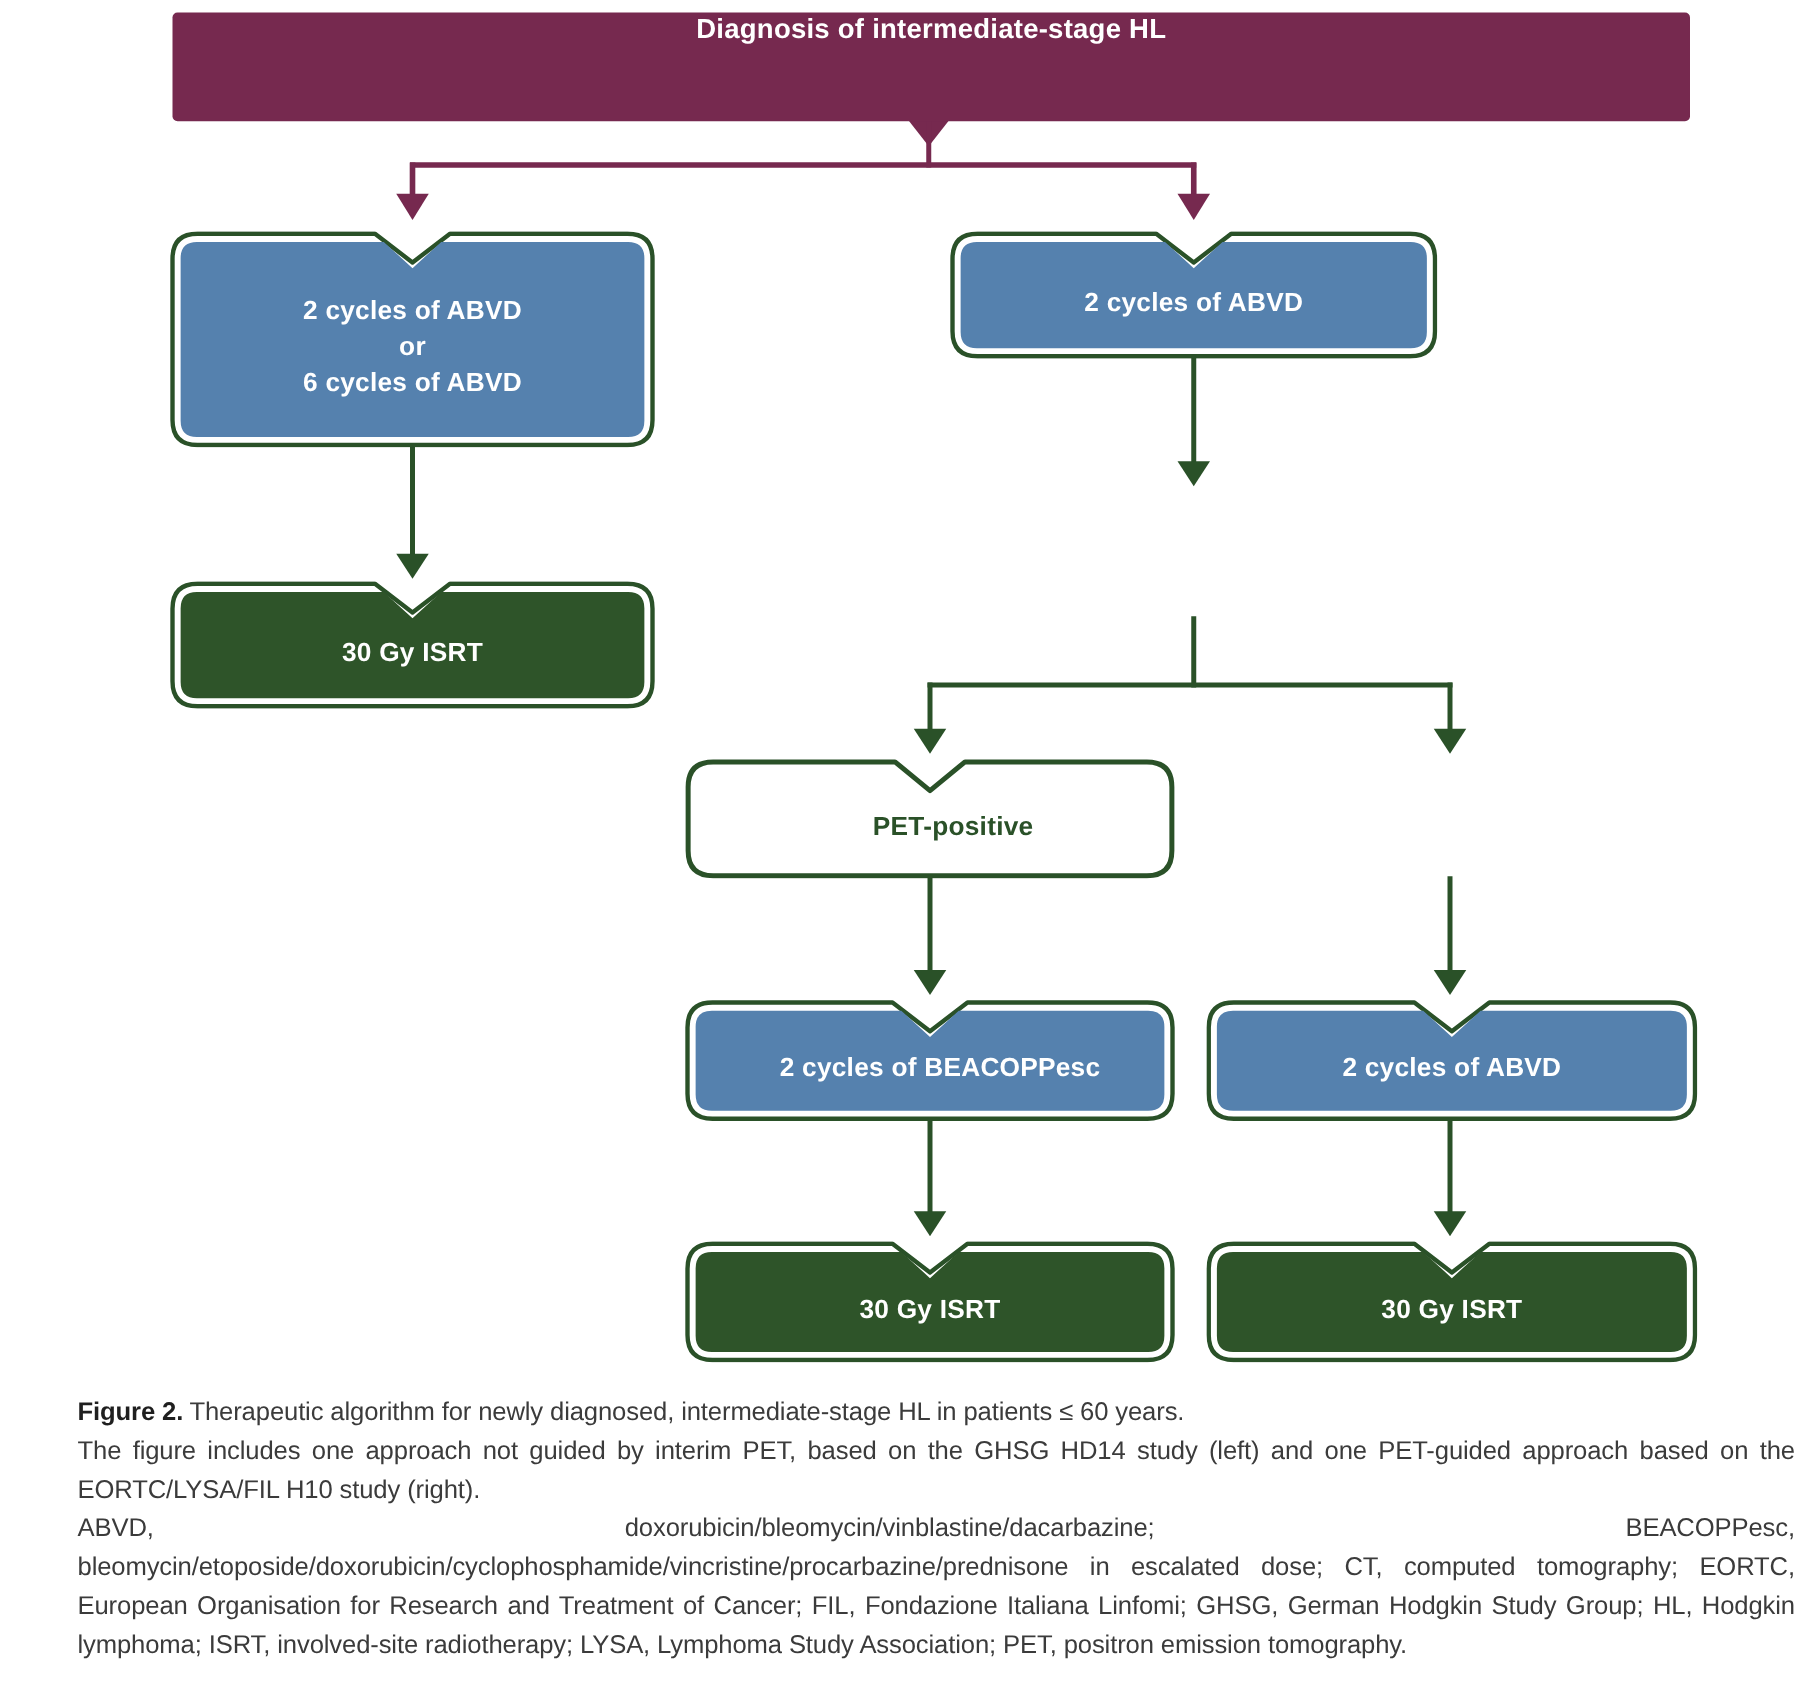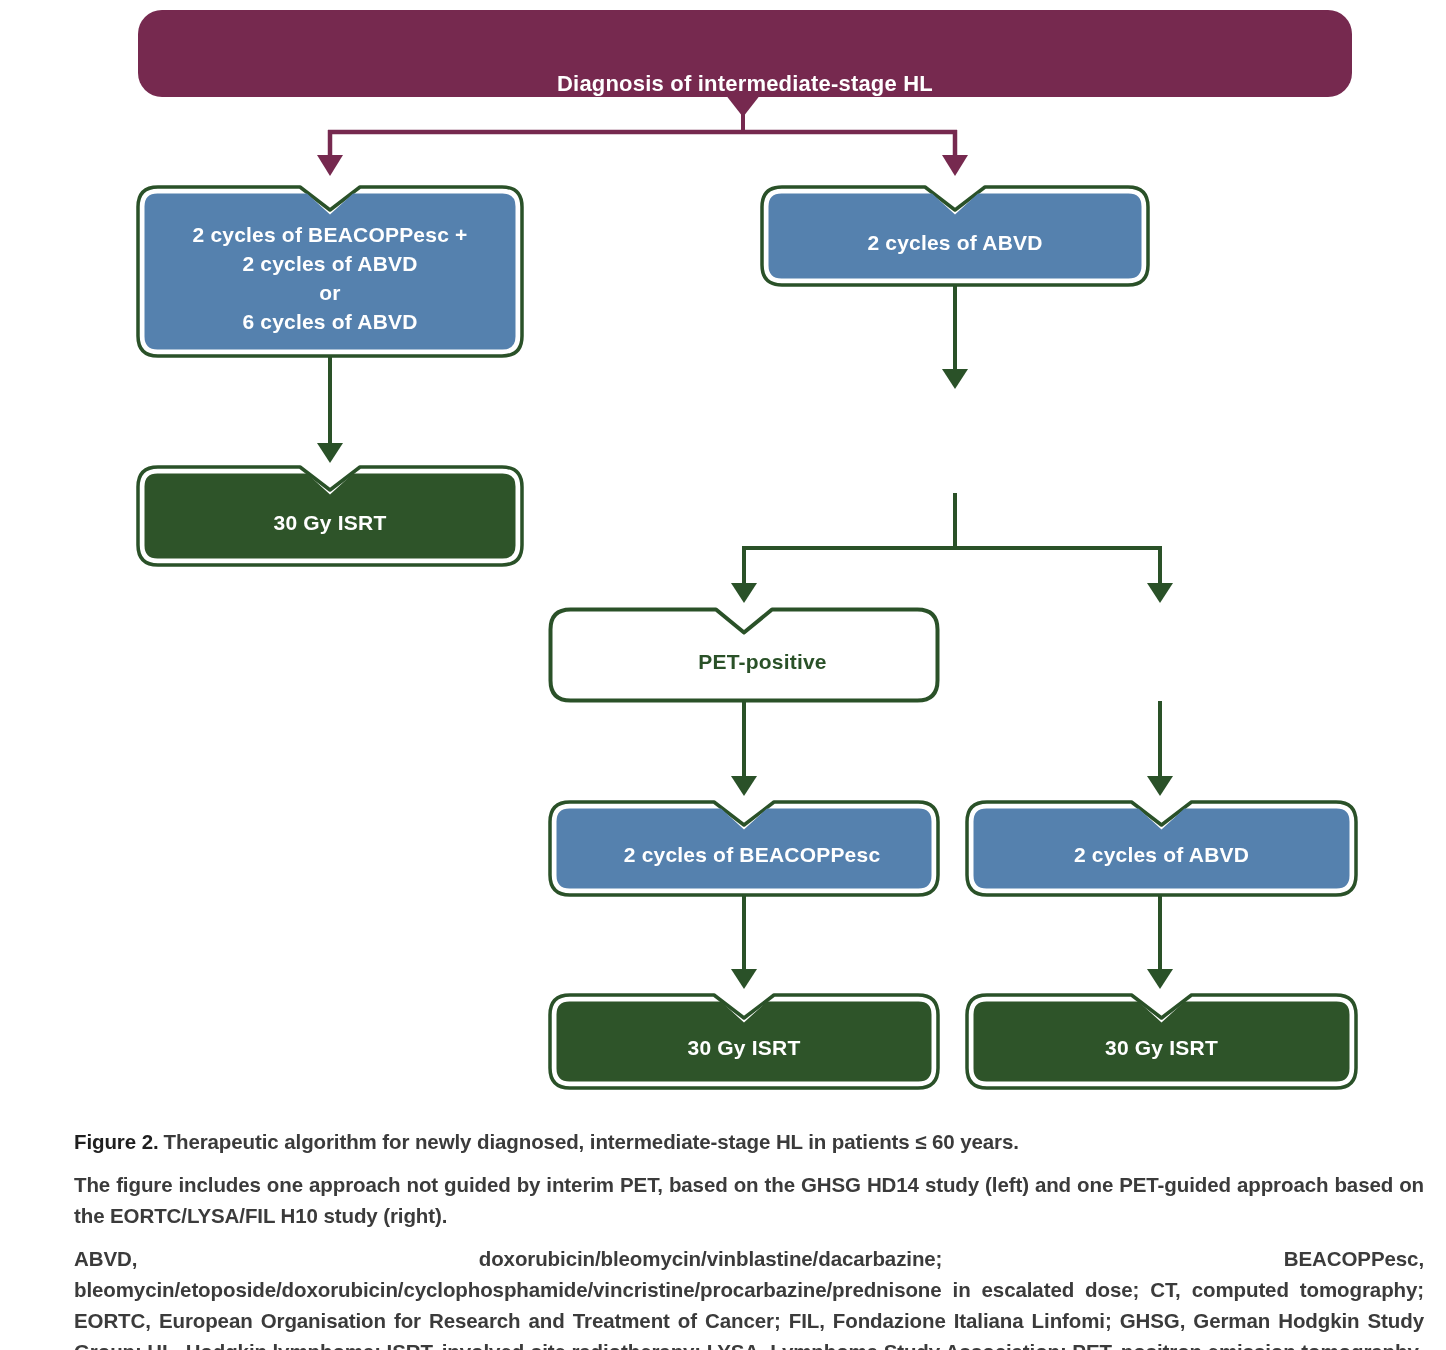--- a/index.html
+++ b/index.html
@@ -8,39 +8,39 @@
     font-family:"Liberation Sans",sans-serif;overflow:hidden;
   }
   #connectors{position:absolute;left:0;top:0;}
   #connectors line.m{stroke:var(--maroon);}
   #connectors polygon.mf{fill:var(--maroon);}
   #connectors line.gl{stroke:var(--green);}
   #connectors polygon.gf{fill:var(--green);}
 
   #root-node{
     position:absolute;left:138px;top:10px;width:1214px;height:87px;
-    background:var(--maroon);border-radius:24px;
-    display:flex;align-items:flex-end;justify-content:center;
+    background:var(--maroon);border-radius:4px;
+    display:flex;align-items:flex-start;justify-content:center;
     color:#fff;font-weight:bold;font-size:22px;letter-spacing:.2px;
   }
   .node{position:absolute;}
   .node svg{position:absolute;left:0;top:0;}
   .node-label{
     position:absolute;left:0;top:0;right:0;bottom:0;
     display:flex;flex-direction:column;align-items:center;justify-content:center;
     padding-top:12px;text-align:center;
     color:#fff;font-weight:bold;font-size:21px;line-height:29px;letter-spacing:.2px;
   }
   .node[data-kind="white"] .node-label{color:var(--green);}
 
   #caption{
     position:absolute;left:62px;top:1114px;width:1374px;
     color:#3b3b3b;font-size:20.5px;line-height:31px;letter-spacing:-0.1px;
   }
-  #caption p{margin:12px;font-weight:bold;}
+  #caption p{margin:0;}
   #caption .just{text-align:justify;}
   #caption strong{color:#1f1f1f;margin-right:5px;}
 </style>
 </head>
 <body>
 
 <div id="stage">
 
   <svg id="connectors" width="1446" height="1120">
     <g>
@@ -81,21 +81,20 @@
   <div id="root-node">
     <span>Diagnosis of intermediate-stage HL</span>
   </div>
 
   <div class="node" data-kind="blue" style="left:136px;top:185px;width:388px;height:173px;">
       <svg width="388" height="173">
         <path d="M 22 2 L 164 2 L 194 25 L 224 2 L 366 2 Q 386 2 386 22 L 386 151 Q 386 171 366 171 L 22 171 Q 2 171 2 151 L 2 22 Q 2 2 22 2 Z" fill="#ffffff" stroke="#2A5128" stroke-width="3.5" stroke-linejoin="round"></path>
         <path d="M 21.5 8.5 L 171 8.5 L 194 29.5 L 217 8.5 L 366.5 8.5 Q 379.5 8.5 379.5 21.5 L 379.5 151.5 Q 379.5 164.5 366.5 164.5 L 21.5 164.5 Q 8.5 164.5 8.5 151.5 L 8.5 21.5 Q 8.5 8.5 21.5 8.5 Z" fill="#5581AE"></path>
       </svg>
     <div class="node-label">
-      <span>2 cycles of BEACOPPesc +</span>
       <span>2 cycles of ABVD</span>
       <span>or</span>
       <span>6 cycles of ABVD</span>
     </div>
   </div>
 
   <div class="node" data-kind="green" style="left:136px;top:465px;width:388px;height:102px;">
       <svg width="388" height="102">
         <path d="M 22 2 L 164 2 L 194 25 L 224 2 L 366 2 Q 386 2 386 22 L 386 80 Q 386 100 366 100 L 22 100 Q 2 100 2 80 L 2 22 Q 2 2 22 2 Z" fill="#ffffff" stroke="#2A5128" stroke-width="3.5" stroke-linejoin="round"></path>
         <path d="M 21.5 8.5 L 171 8.5 L 194 29.5 L 217 8.5 L 366.5 8.5 Q 379.5 8.5 379.5 21.5 L 379.5 80.5 Q 379.5 93.5 366.5 93.5 L 21.5 93.5 Q 8.5 93.5 8.5 80.5 L 8.5 21.5 Q 8.5 8.5 21.5 8.5 Z" fill="#2E5429"></path>

